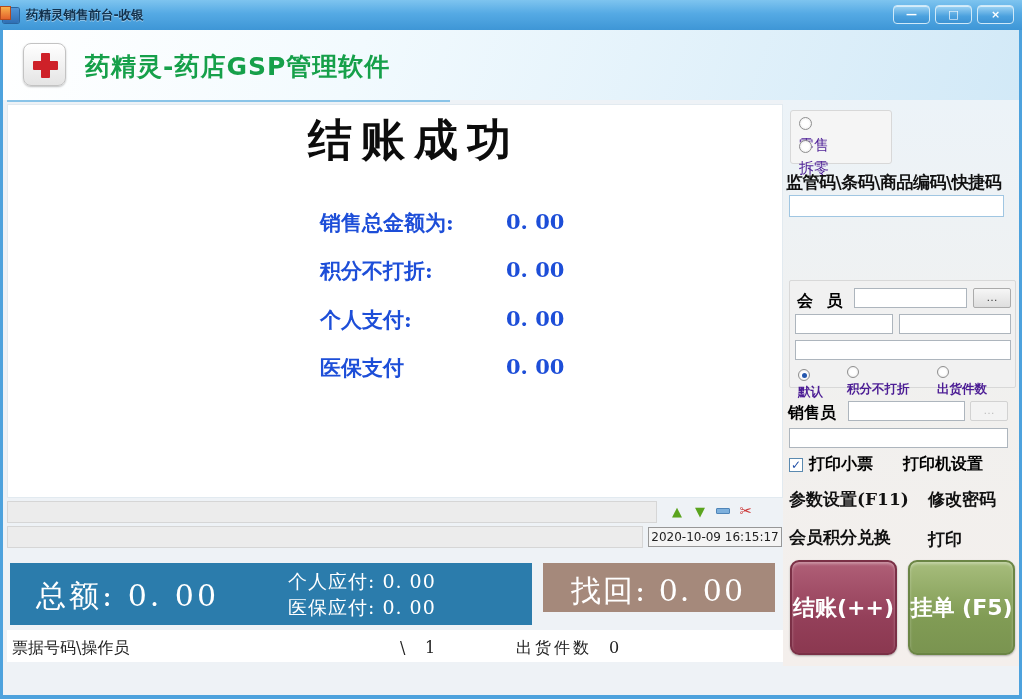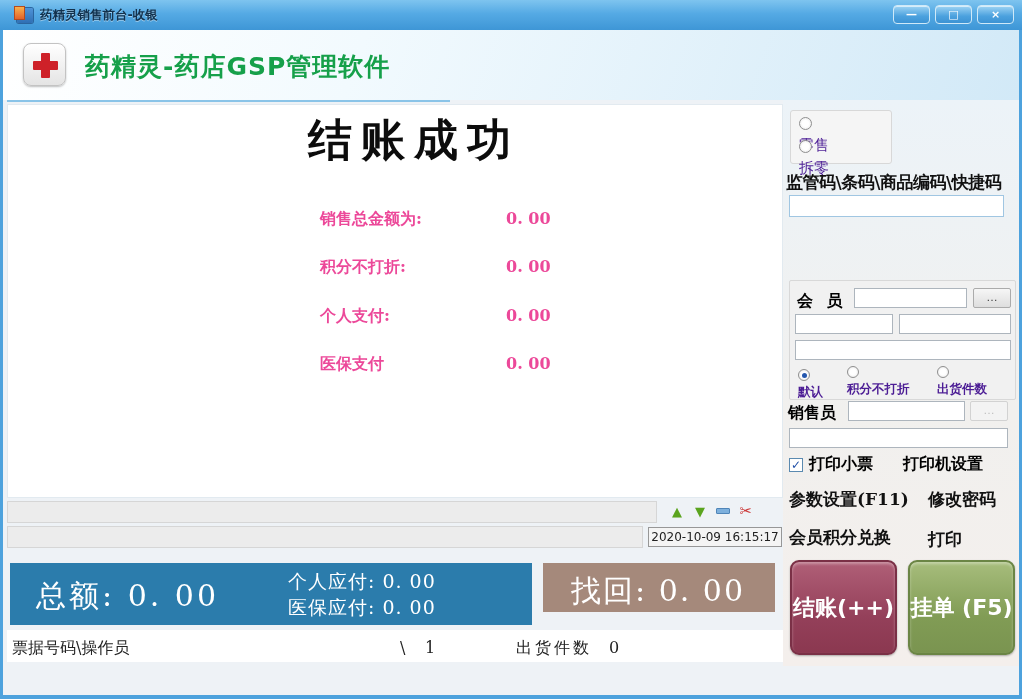--- a/index.html
+++ b/index.html
@@ -2,21 +2,21 @@
 <html><head>
 <meta charset="utf-8">
 <style>
   * { margin:0; padding:0; box-sizing:border-box; }
   body { width:1022px; height:699px; font-family:"DejaVu Sans",sans-serif; }
   .window { position:relative; width:1022px; height:699px; background:#eef2f6; overflow:hidden; }
 
   
   .titlebar { position:absolute; left:0; top:0; width:1022px; height:30px;
     background:linear-gradient(#7ec4ef 0%, #55aae4 45%, #3e96d6 100%);
-    display:flex; align-items:center; padding:0 17px; }
+    display:flex; align-items:center; padding:0 3px; }
   .app-icon { width:16px; height:15px; margin-right:7px; position:relative;
     background:linear-gradient(#4f94d8,#2f6fb4); border-radius:2px; box-shadow:0 0 0 1px #2a659f; }
   .app-icon::before { content:""; position:absolute; left:-3px; top:-2px; width:9px; height:12px;
     background:linear-gradient(#f9b14c,#e2622c); border:1px solid #b44a1e; }
   .titlebar-text { font-size:12.5px; color:#12324e; text-shadow:0 1px 0 rgba(255,255,255,.45); font-weight:bold; }
   .win-controls { position:absolute; right:8px; top:5px; display:flex; gap:5px; }
   .win-btn { width:37px; height:19px; border-radius:4px; border:1px solid #cfe9f8;
     background:linear-gradient(#9ed4f4,#4ba1de 60%,#3d93d3); color:#fff; font-size:11px; font-weight:bold;
     display:flex; align-items:center; justify-content:center; line-height:1; cursor:pointer;
     box-shadow:inset 0 1px 0 rgba(255,255,255,.6); }
@@ -34,21 +34,21 @@
 
   
   .border-l { position:absolute; left:0; top:30px; width:3px; height:669px; background:#4da2dd; }
   .border-r { position:absolute; right:0; top:30px; width:3px; height:669px; background:#4da2dd; }
   .border-b { position:absolute; left:0; top:695px; width:1022px; height:4px; background:#4da2dd; }
 
   
   .main-area { position:absolute; left:7px; top:104px; width:776px; height:394px; background:#ffffff;
     border:1px solid #e2eaf0; font-family:"DejaVu Serif",serif; }
   .heading { position:absolute; left:300px; top:6px; font-size:44px; font-weight:bold; color:#0c0c0c; letter-spacing:9px; }
-  .mrow { position:absolute; display:flex; font-size:16px; font-weight:bold; color:#ec4899; }
+  .mrow { position:absolute; display:flex; font-size:21px; font-weight:bold; color:#1d4ed8; }
   .mrow .lbl { width:186px; }
   .mrow.r0 { left:312px; top:104px; } .mrow.r1 { left:312px; top:152px; }
   .mrow.r2 { left:312px; top:201px; } .mrow.r3 { left:312px; top:249px; }
 
   
   .strip1 { position:absolute; left:7px; top:501px; width:650px; height:22px; background:#ececec;
     border:1px solid #d6d6d6; }
   .strip2 { position:absolute; left:7px; top:526px; width:636px; height:22px; background:#ececec;
     border:1px solid #d6d6d6; }
   .scroll-icons { position:absolute; left:668px; top:502px; display:flex; gap:5px; }
@@ -94,21 +94,21 @@
   .radio { width:13px; height:13px; border-radius:50%; border:1px solid #8f8f8f;
     background:radial-gradient(#ffffff 40%, #e3e3e3); flex:none; position:relative; }
   .radio.on::after { content:""; position:absolute; left:3px; top:3px; width:5px; height:5px;
     border-radius:50%; background:#2457ae; }
   .barcode-label { position:absolute; left:786px; top:171px; font-size:17px; font-weight:bold;
     color:#111; font-family:"DejaVu Serif",serif; white-space:nowrap; letter-spacing:-0.5px; }
   .inp { border:1px solid #adb5bd; background:#fff; height:20px; font-size:13px; padding:0 3px;
     font-family:"DejaVu Sans",sans-serif; }
   .barcode-input { position:absolute; left:789px; top:195px; width:215px; height:22px; border-color:#a0c6e2; }
 
-  .member-box { position:absolute; left:789px; top:280px; width:227px; height:120px; background:#f1f1f1;
+  .member-box { position:absolute; left:789px; top:280px; width:227px; height:108px; background:#f1f1f1;
     border:1px solid #d8d8d8; border-radius:2px; }
   .member-label { position:absolute; left:7px; top:10px; font-size:16px; font-weight:bold;
     font-family:"DejaVu Serif",serif; letter-spacing:4px; }
   .member-input { position:absolute; left:64px; top:7px; width:113px; }
   .more-btn { position:absolute; width:38px; height:20px; background:linear-gradient(#f6f6f6,#dedede);
     border:1px solid #ababab; border-radius:2px; font-size:11px; color:#444; line-height:17px;
     text-align:center; cursor:pointer; }
   .member-more { left:183px; top:7px; }
   .member-input2 { position:absolute; left:5px; top:33px; width:98px; }
   .member-input3 { position:absolute; left:109px; top:33px; width:112px; }

